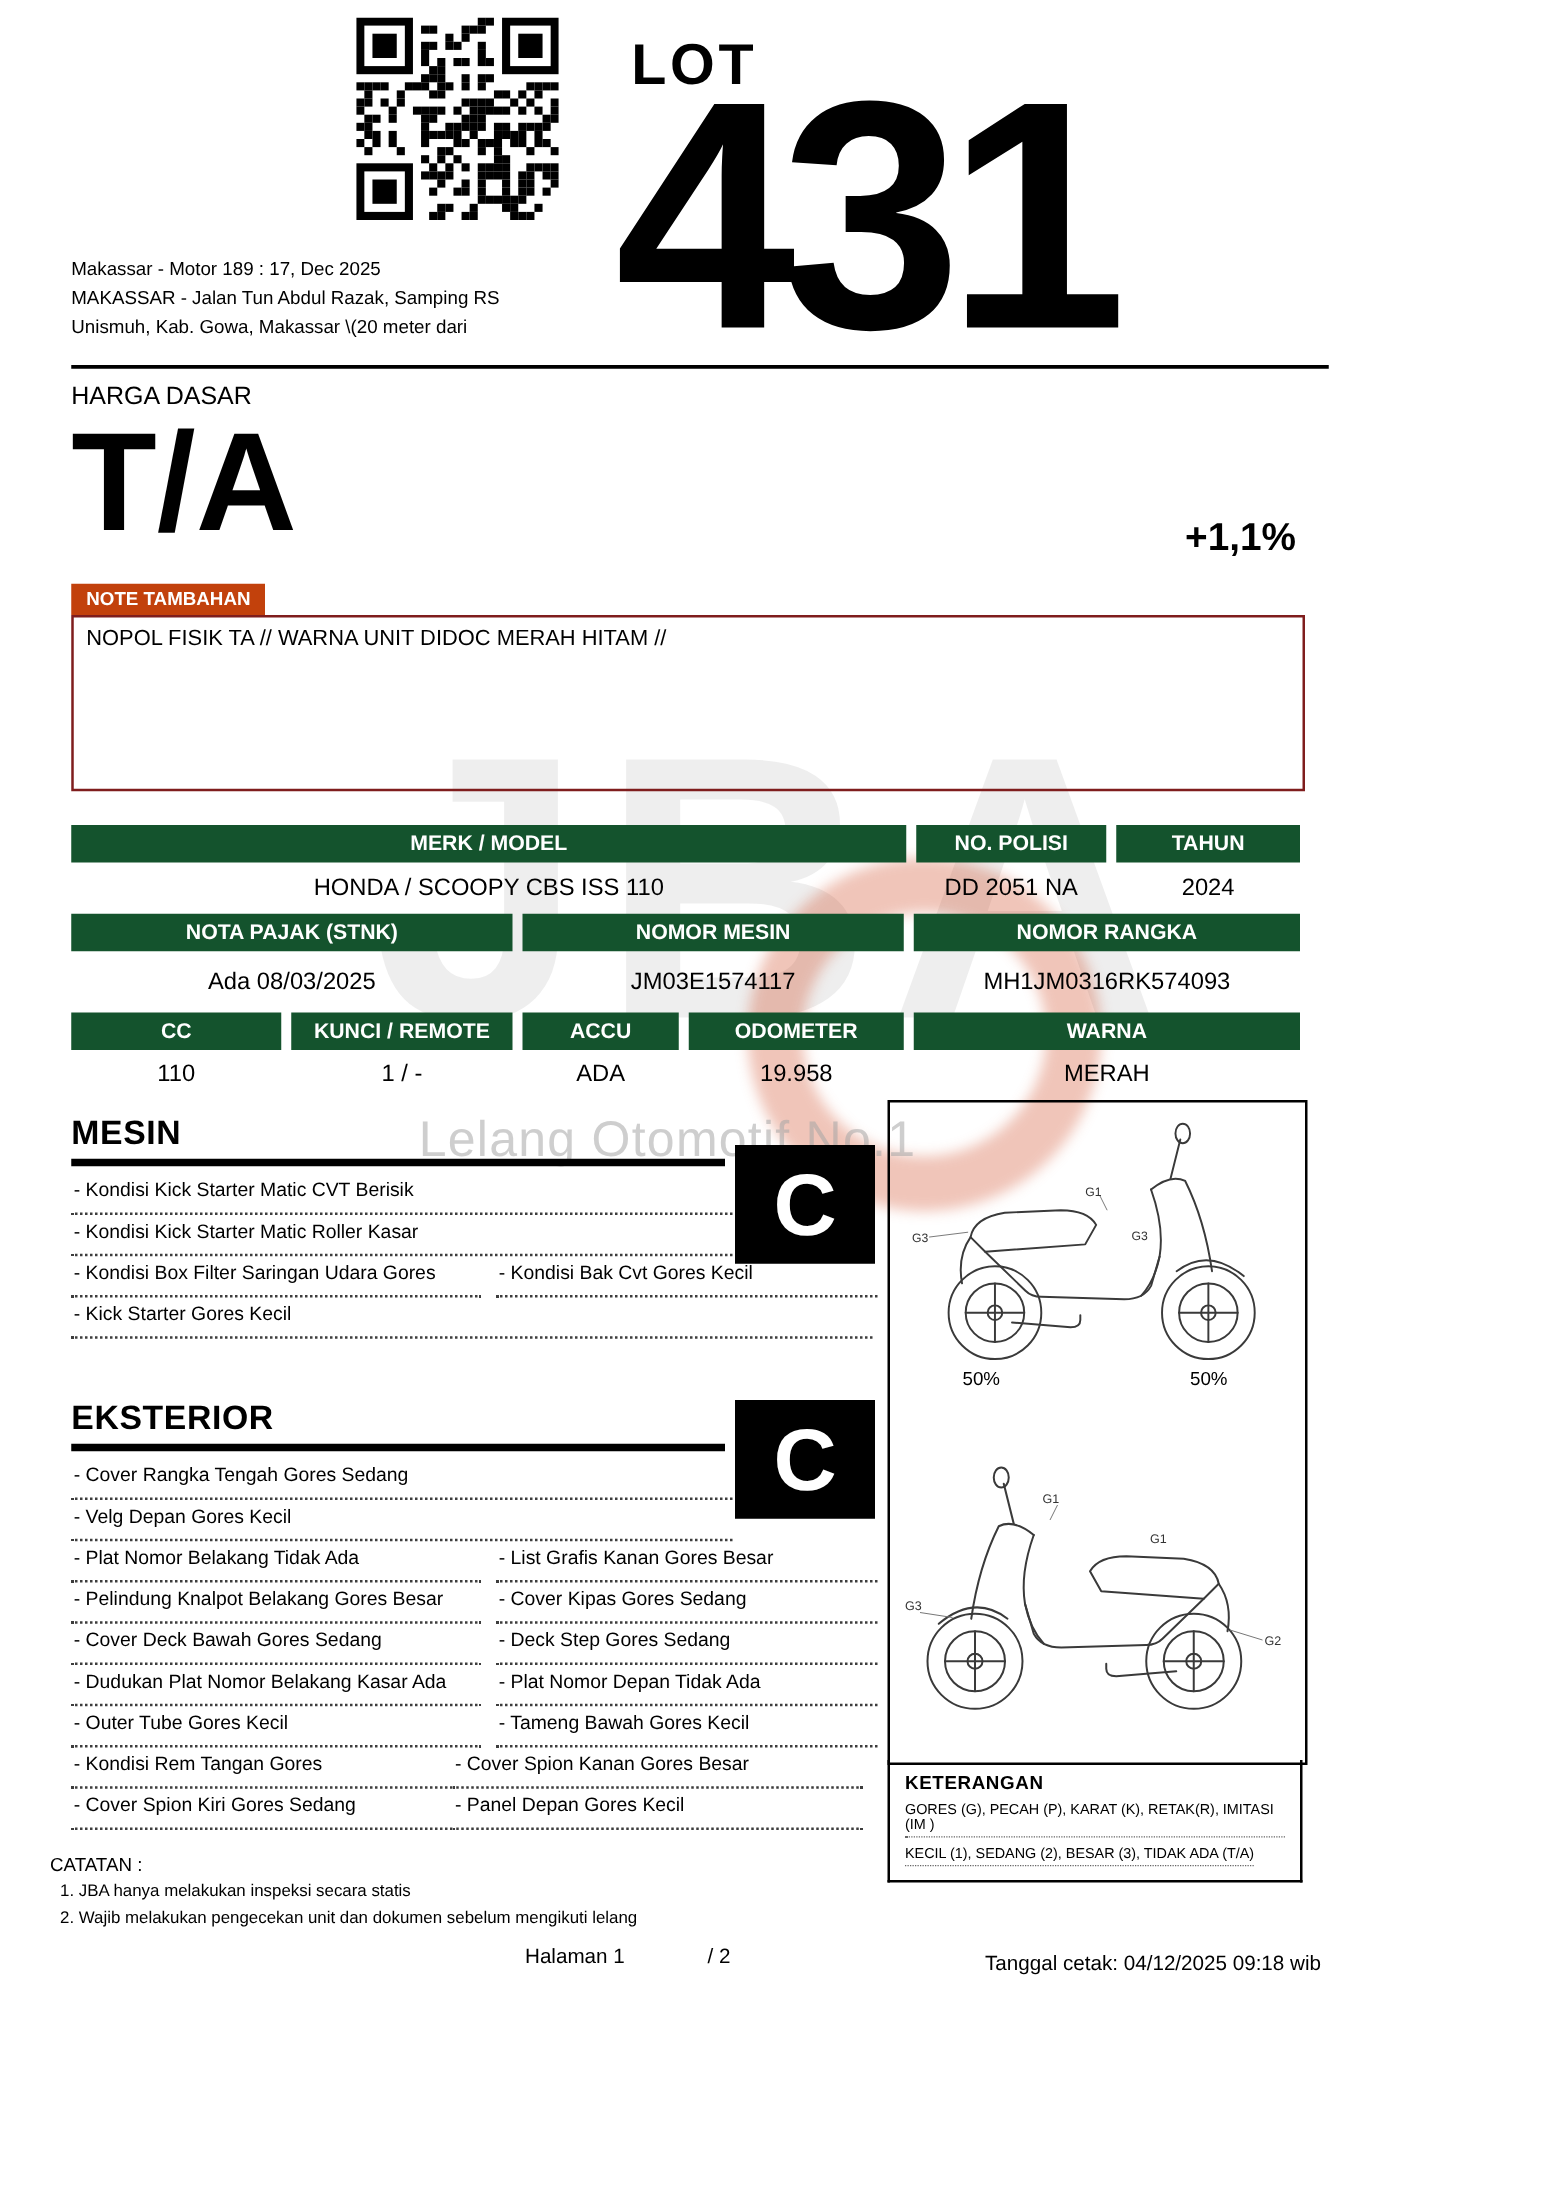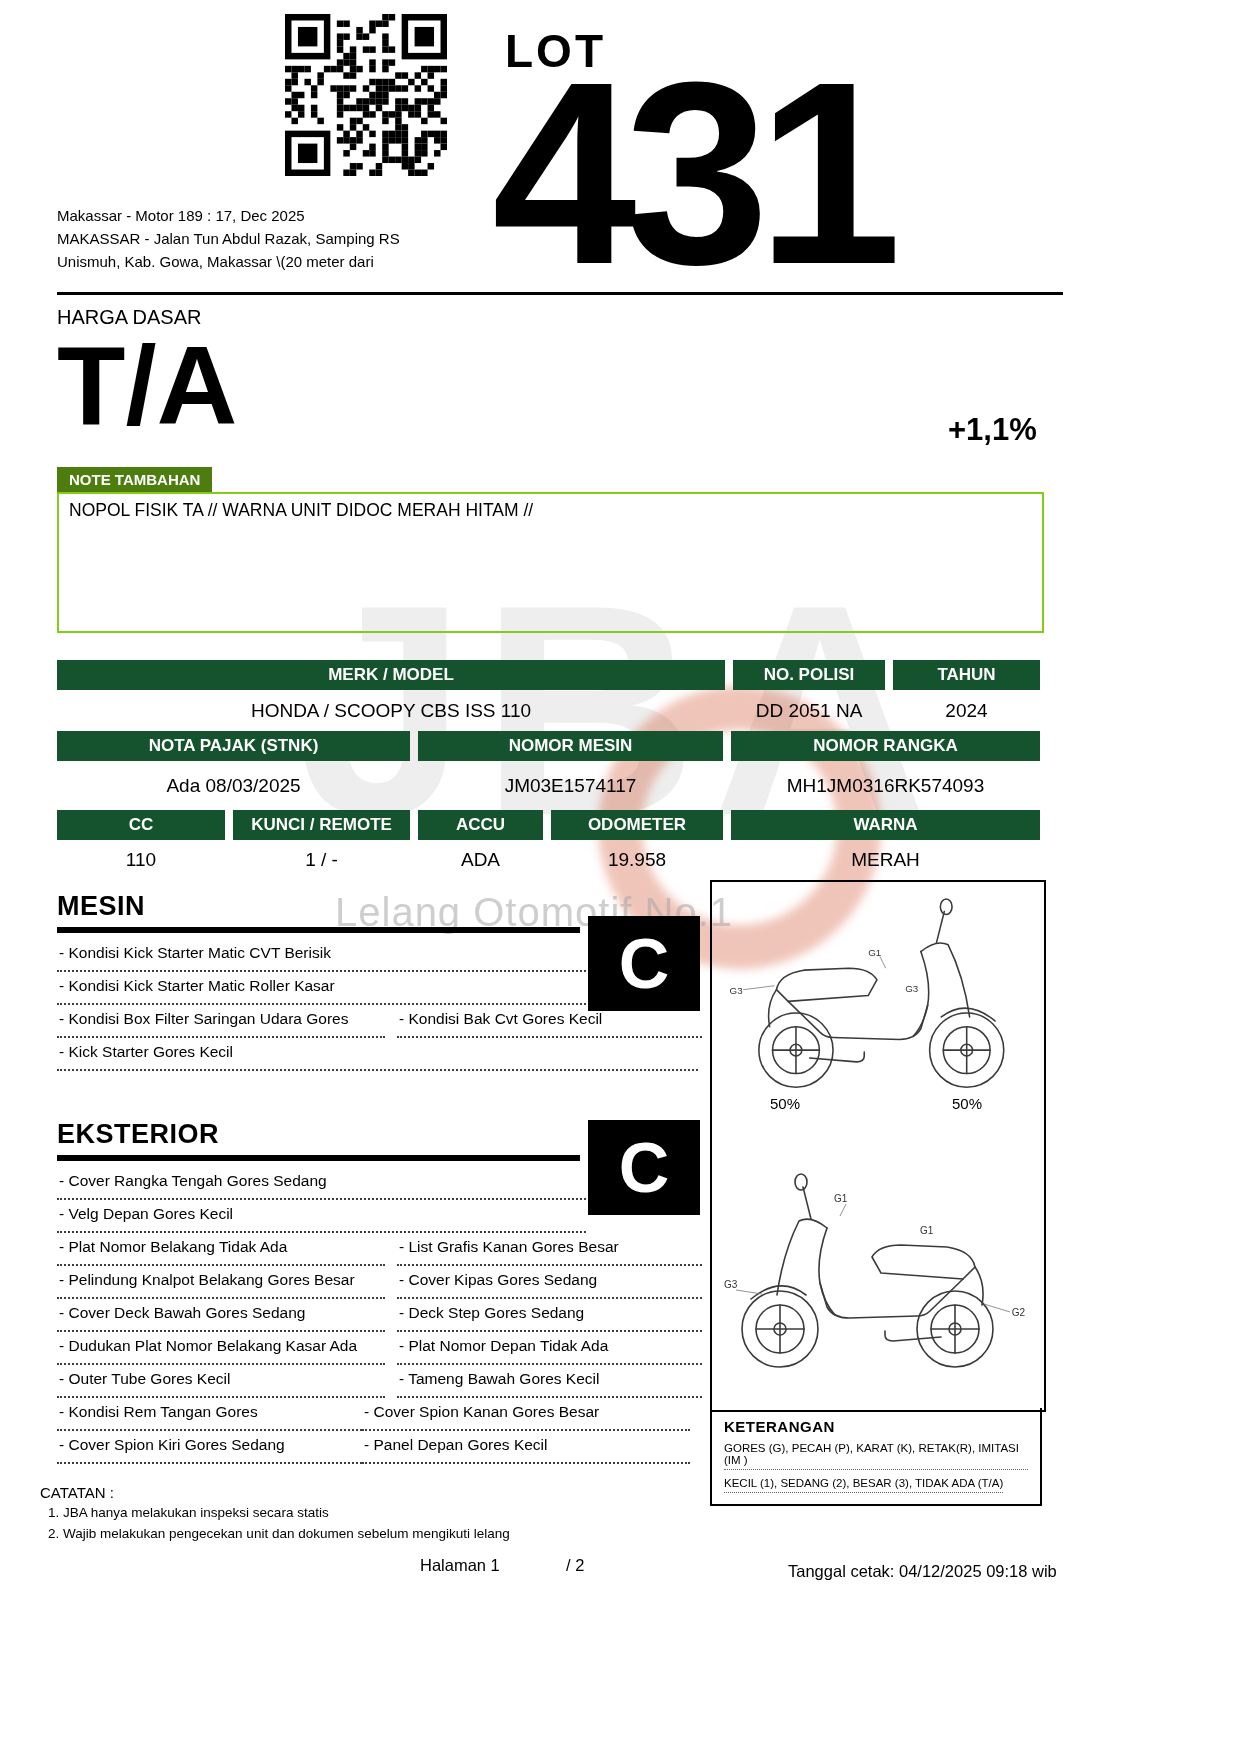--- a/index.html
+++ b/index.html
@@ -25,23 +25,23 @@
   .qr{left:285px;top:14px;width:162px;height:162px}
   .lot-label{left:505px;top:24px;font-size:46px;font-weight:bold;letter-spacing:3px}
   .lot-number{left:492px;top:56px;font-size:260px;font-weight:bold;letter-spacing:-12px;line-height:0.9}
   .address{left:57px;top:204px;font-size:15px;line-height:23px}
   .divider{left:57px;top:292px;width:1006px;height:3px;background:#000}
 
   .harga-label{left:57px;top:306px;font-size:20px}
   .harga-value{left:57px;top:330px;font-size:112px;font-weight:bold;line-height:1}
   .harga-pct{left:948px;top:412px;font-size:31px;font-weight:bold}
 
-  .note-label{left:57px;top:467px;height:25px;background:#4d7c0f;color:#fff;font-weight:bold;
+  .note-label{left:57px;top:467px;height:25px;background:#c2410c;color:#fff;font-weight:bold;
     font-size:15px;display:flex;align-items:center;padding:0 12px;width:max-content}
-  .note-box{left:57px;top:492px;width:963px;height:125px;border:2px solid #84cc16;
+  .note-box{left:57px;top:492px;width:963px;height:125px;border:2px solid #7f1d1d;
     padding:6px 10px;font-size:17.5px}
 
   
   .spec-table{left:57px;top:660px;width:983px}
   .trow,.vrow{display:flex;gap:8px}
   .bar{background:#14532d;color:#fff;font-weight:bold;font-size:17px;height:30px;
     display:flex;align-items:center;justify-content:center}
   .vcell{display:flex;align-items:center;justify-content:center;font-size:19px}
   .r1{height:41px}.r2{height:49px}.r3{height:40px}
   .w668{width:668px}.w152{width:152px}.w353{width:353px}.w305{width:305px}

